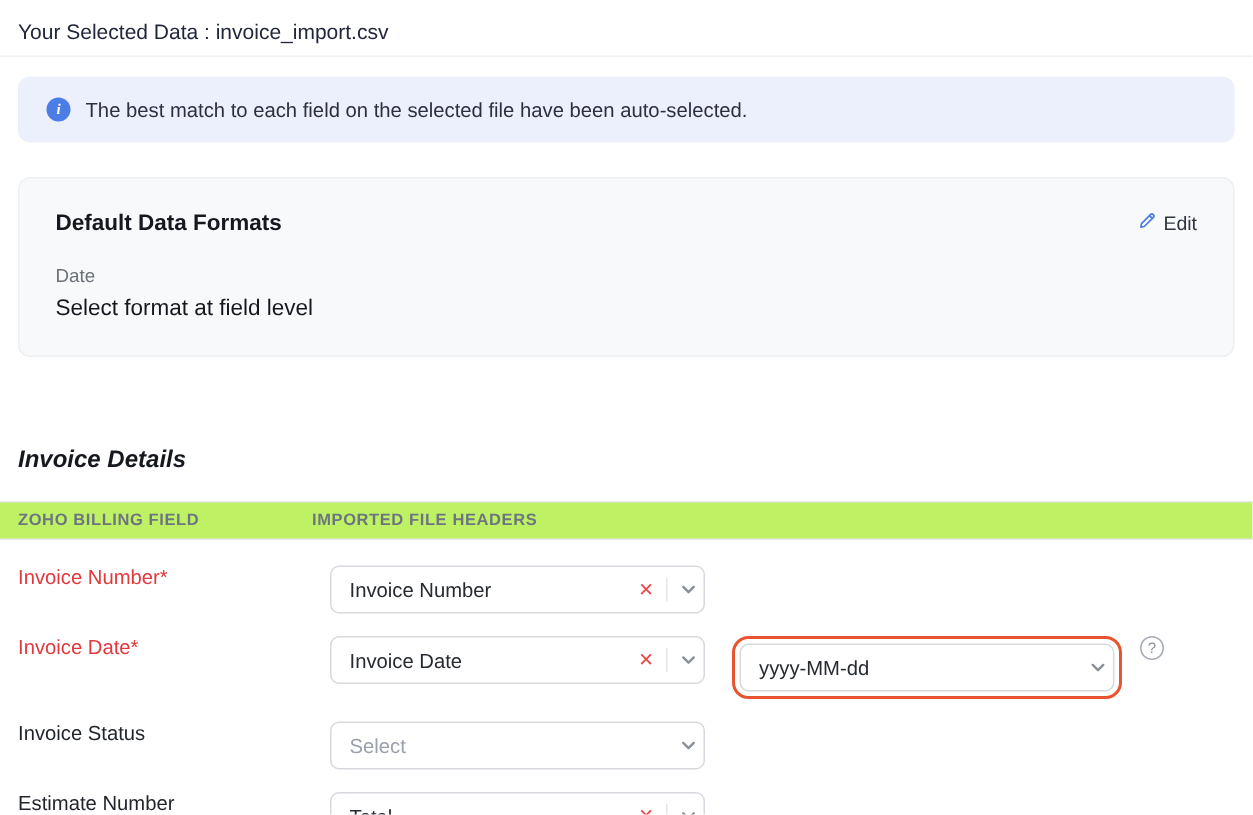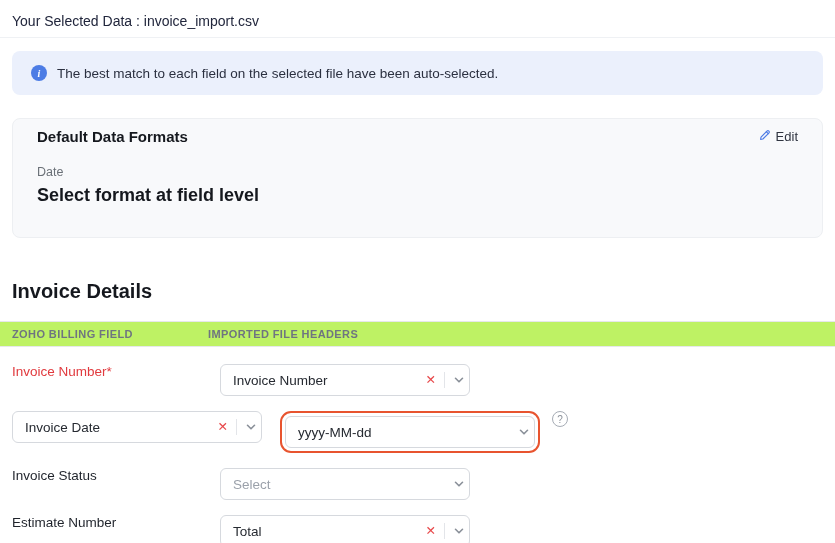--- a/index.html
+++ b/index.html
@@ -12,29 +12,29 @@
 
   .banner { margin:13px 12px 0; height:44px; display:flex; align-items:center;
     gap:10px; padding:0 19px; background:#ebf0fc; border-radius:8px;
     font-size:13.5px; color:#2b3040; }
   .info-ic { width:16px; height:16px; min-width:16px; border-radius:50%;
     background:#4c7ce5; color:#fff; font-size:10px; font-weight:700;
     display:flex; align-items:center; justify-content:center; font-style:italic;
     font-family:"Liberation Serif","DejaVu Serif",serif; }
 
   .card { margin:23px 12px 0; height:120px; background:#f8f9fb;
-    border:1px solid #edeff2; border-radius:8px; padding:9px 24px; }
+    border:1px solid #edeff2; border-radius:8px; padding:21px 24px; }
   .card-head { display:flex; justify-content:space-between; align-items:center; }
   .card-title { font-size:15px; font-weight:700; color:#15181e; }
   .edit-link { display:flex; align-items:center; gap:5px; font-size:13px;
     color:#2f3440; cursor:pointer; text-decoration:none; }
   .fmt-label { margin-top:20px; font-size:12.5px; color:#6a7077; }
-  .fmt-value { margin-top:6px; font-size:18px; font-weight:700; color:#15181e; }
+  .fmt-value { margin-top:6px; font-size:15px; font-weight:400; color:#15181e; }
 
-  .section-title { margin:42px 12px 0; font-size:20px; font-weight:700; color:#15181e; }
+  .section-title { margin:60px 12px 0; font-size:16px; font-weight:700; color:#15181e;font-style:italic; }
 
   .thead { margin-top:18px; height:26px; background:#bef264;
     border-top:1px solid #e6e8eb; border-bottom:1px solid #e6e8eb;
     display:flex; align-items:center; font-size:11px; font-weight:700;
     color:#6f7580; letter-spacing:.4px; }
   .thead .c1 { width:208px; padding-left:12px; }
 
   .mrow { display:flex; align-items:flex-start; margin:15px 12px 0; }
   .mrow.first { margin-top:17px; }
   .flabel { width:208px; font-size:13.5px; color:#1f232b; }
@@ -103,20 +103,21 @@
       <span class="sep"></span>
       <span class="chev">
         <svg width="12" height="12" viewBox="0 0 12 12">
             <path d="M2.5 4.3 L6 7.8 L9.5 4.3" fill="none" stroke="#8a9099" stroke-width="1.6" stroke-linecap="round" stroke-linejoin="round"></path>
           </svg>
       </span>
     </div>
   </div>
 
   <div class="mrow">
+    <div class="flabel req">Invoice Date*</div>
     <div class="select">
       <span class="sel-text">Invoice Date</span>
       <span class="x-btn">✕</span>
       <span class="sep"></span>
       <span class="chev">
         <svg width="12" height="12" viewBox="0 0 12 12">
             <path d="M2.5 4.3 L6 7.8 L9.5 4.3" fill="none" stroke="#8a9099" stroke-width="1.6" stroke-linecap="round" stroke-linejoin="round"></path>
           </svg>
       </span>
     </div>

